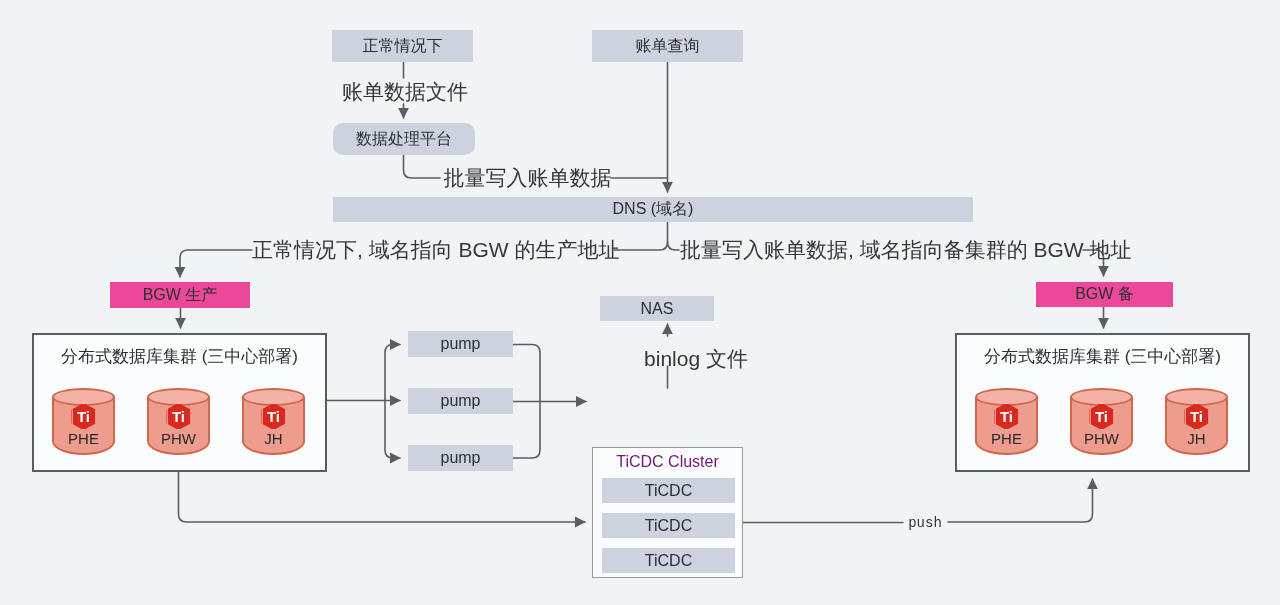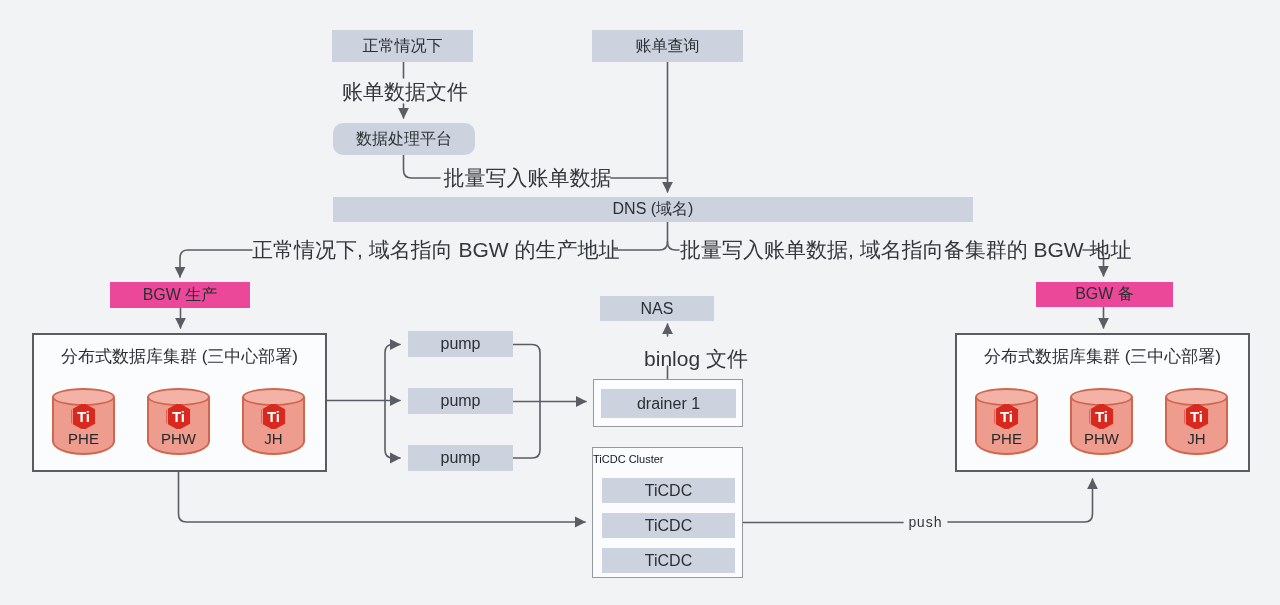--- a/index.html
+++ b/index.html
@@ -150,26 +150,23 @@
           <span>Ti</span>
         </div>
       <div class="cyl-label">JH</div>
     </div>
   </div>
 
   <div class="abs gbox" style="left:408px;top:331px;width:105px;height:26px;">pump</div>
   <div class="abs gbox" style="left:408px;top:388px;width:105px;height:26px;">pump</div>
   <div class="abs gbox" style="left:408px;top:445px;width:105px;height:26px;">pump</div>
 
-  <div class="abs wbox" style="left:593px;top:379px;width:150px;height:48px;">
-    <div class="abs gbox" style="left:7px;top:9px;width:135px;height:29px;">drainer 1</div>
-  </div>
 
   <div class="abs wbox" style="left:592px;top:447px;width:151px;height:131px;">
-    <div class="abs" style="left:0;right:0;top:5px;text-align:left;font-size:11px;color:#0f172a;">TiCDC Cluster</div>
+    <div class="abs" style="left:0;right:0;top:5px;text-align:center;font-size:16px;color:#701a75;">TiCDC Cluster</div>
     <div class="abs gbox" style="left:9px;top:30px;width:133px;height:25px;">TiCDC</div>
     <div class="abs gbox" style="left:9px;top:65px;width:133px;height:25px;">TiCDC</div>
     <div class="abs gbox" style="left:9px;top:100px;width:133px;height:25px;">TiCDC</div>
   </div>
 
   <div class="elabel" style="left:340px;top:82px;width:130px;">账单数据文件</div>
   <div class="elabel" style="left:252px;top:240px;width:360px;">正常情况下, 域名指向 BGW 的生产地址</div>
   <div class="elabel" style="left:440px;top:168px;width:175px;">批量写入账单数据</div>
   <div class="elabel" style="left:680px;top:240px;width:402px;">批量写入账单数据, 域名指向备集群的 BGW 地址</div>
   <div class="elabel" style="left:636px;top:340px;width:120px;margin-top:9px;">binlog 文件</div>

